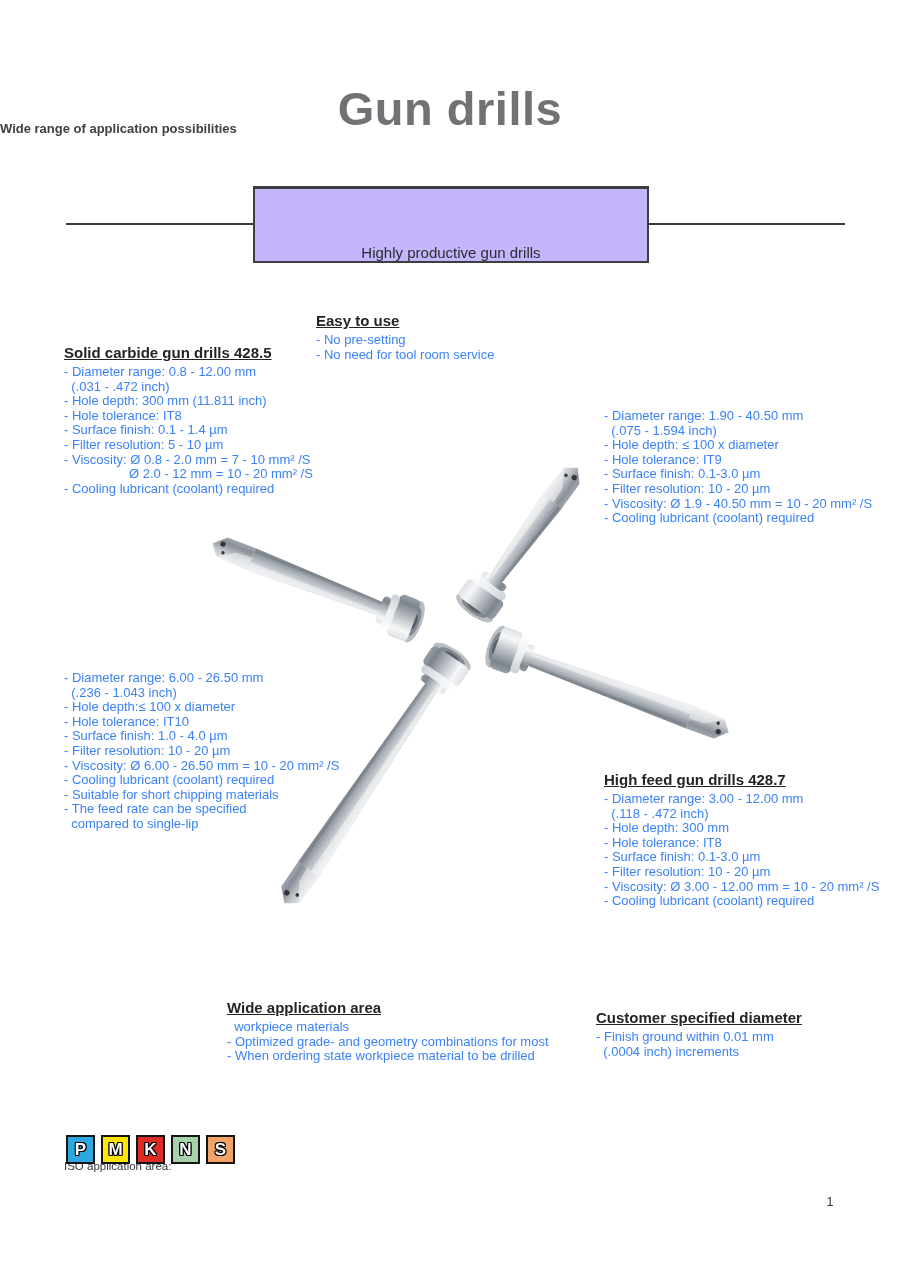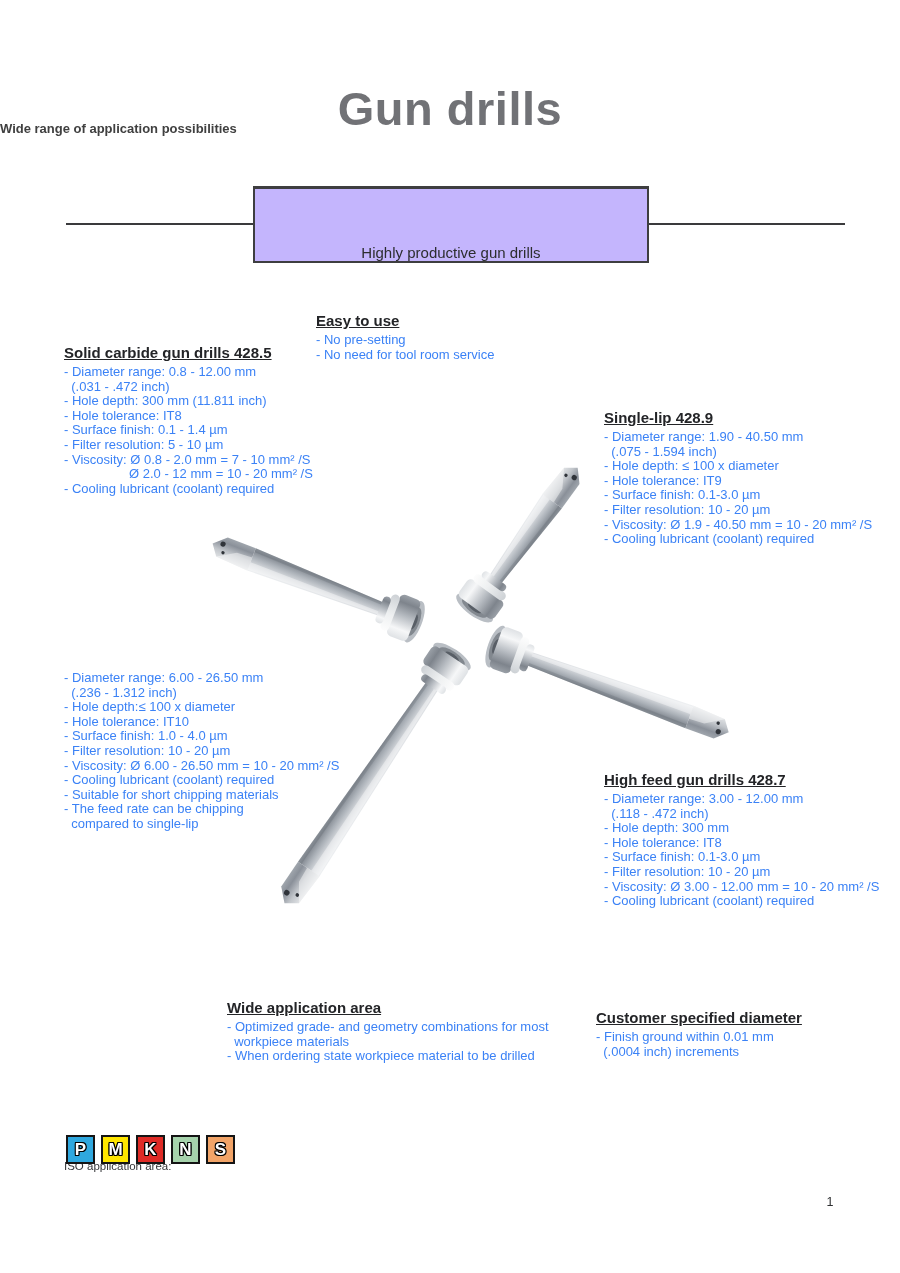--- a/index.html
+++ b/index.html
@@ -80,45 +80,44 @@
       <div class="spec-line">- Hole tolerance: IT8</div>
       <div class="spec-line">- Surface finish: 0.1 - 1.4 µm</div>
       <div class="spec-line">- Filter resolution: 5 - 10 µm</div>
       <div class="spec-line">- Viscosity: Ø 0.8 - 2.0 mm = 7 - 10 mm² /S</div>
       <div class="spec-line">                  Ø 2.0 - 12 mm = 10 - 20 mm² /S</div>
       <div class="spec-line">- Cooling lubricant (coolant) required</div>
     </div>
 </div>
 
 <div class="abs section sec-single">
-  <h3>Single-lip 428.9</h3>
   <div>
       <div class="spec-line">- Diameter range: 1.90 - 40.50 mm</div>
       <div class="spec-line">  (.075 - 1.594 inch)</div>
       <div class="spec-line">- Hole depth: ≤ 100 x diameter</div>
       <div class="spec-line">- Hole tolerance: IT9</div>
       <div class="spec-line">- Surface finish: 0.1-3.0 µm</div>
       <div class="spec-line">- Filter resolution: 10 - 20 µm</div>
       <div class="spec-line">- Viscosity: Ø 1.9 - 40.50 mm = 10 - 20 mm² /S</div>
       <div class="spec-line">- Cooling lubricant (coolant) required</div>
     </div>
 </div>
 
 <div class="abs section sec-twin">
   <div>
       <div class="spec-line">- Diameter range: 6.00 - 26.50 mm</div>
-      <div class="spec-line">  (.236 - 1.312 inch)</div>
+      <div class="spec-line">  (.236 - 1.043 inch)</div>
       <div class="spec-line">- Hole depth:≤ 100 x diameter</div>
       <div class="spec-line">- Hole tolerance: IT10</div>
       <div class="spec-line">- Surface finish: 1.0 - 4.0 µm</div>
       <div class="spec-line">- Filter resolution: 10 - 20 µm</div>
       <div class="spec-line">- Viscosity: Ø 6.00 - 26.50 mm = 10 - 20 mm² /S</div>
       <div class="spec-line">- Cooling lubricant (coolant) required</div>
       <div class="spec-line">- Suitable for short chipping materials</div>
-      <div class="spec-line">- The feed rate can be chipping</div>
+      <div class="spec-line">- The feed rate can be specified</div>
       <div class="spec-line">  compared to single-lip</div>
     </div>
 </div>
 
 <div class="abs section sec-high">
   <h3>High feed gun drills 428.7</h3>
   <div>
       <div class="spec-line">- Diameter range: 3.00 - 12.00 mm</div>
       <div class="spec-line">  (.118 - .472 inch)</div>
       <div class="spec-line">- Hole depth: 300 mm</div>
@@ -126,22 +125,22 @@
       <div class="spec-line">- Surface finish: 0.1-3.0 µm</div>
       <div class="spec-line">- Filter resolution: 10 - 20 µm</div>
       <div class="spec-line">- Viscosity: Ø 3.00 - 12.00 mm = 10 - 20 mm² /S</div>
       <div class="spec-line">- Cooling lubricant (coolant) required</div>
     </div>
 </div>
 
 <div class="abs section sec-wide">
   <h3>Wide application area</h3>
   <div>
+      <div class="spec-line">  workpiece materials</div>
       <div class="spec-line">- Optimized grade- and geometry combinations for most</div>
-      <div class="spec-line">  workpiece materials</div>
       <div class="spec-line">- When ordering state workpiece material to be drilled</div>
     </div>
 </div>
 
 <div class="abs section sec-cust">
   <h3>Customer specified diameter</h3>
   <div>
       <div class="spec-line">- Finish ground within 0.01 mm</div>
       <div class="spec-line">  (.0004 inch) increments</div>
     </div>

